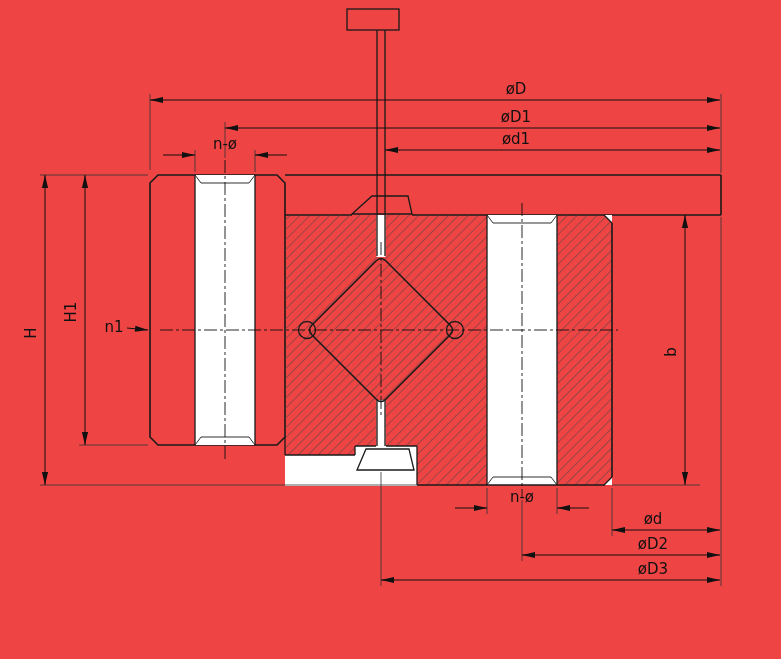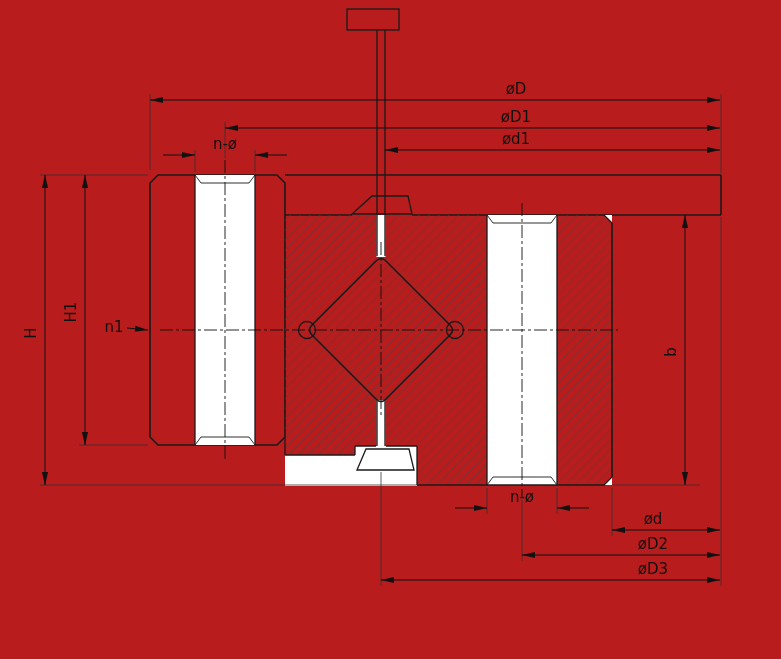--- a/index.html
+++ b/index.html
@@ -1,16 +1,16 @@
 <!DOCTYPE html>
 <html><head>
 <meta charset="utf-8">
 <style>
   html,body{margin:0;padding:0;background:#ffffff;}
-  .page{width:781px;height:659px;background:#b91c1c;position:relative;overflow:hidden;}
+  .page{width:781px;height:659px;background:#ef4444;position:relative;overflow:hidden;}
   svg{display:block;}
   svg text{font-family:"DejaVu Sans",sans-serif;font-size:15px;fill:#111111;}
   .outline{stroke:#1a1a1a;stroke-width:1.6;fill:none;}
   .edge{stroke:#1a1a1a;stroke-width:1.3;fill:none;}
   .fine{stroke:#1a1a1a;stroke-width:0.9;fill:none;}
   .dim{stroke:#111111;stroke-width:1;fill:none;}
   .ext{stroke:#333333;stroke-width:0.8;fill:none;}
   .cl{stroke:#111111;stroke-width:0.9;fill:none;stroke-dasharray:13 3 3 3;}
 </style>
 </head>

